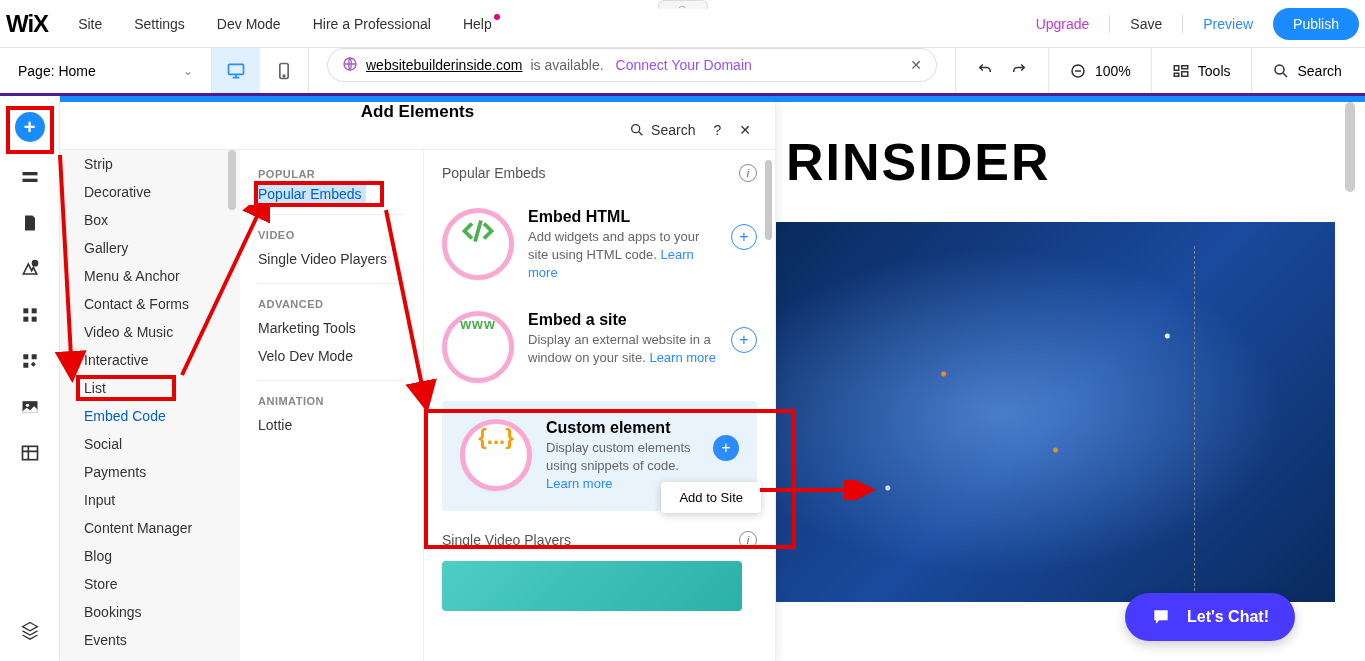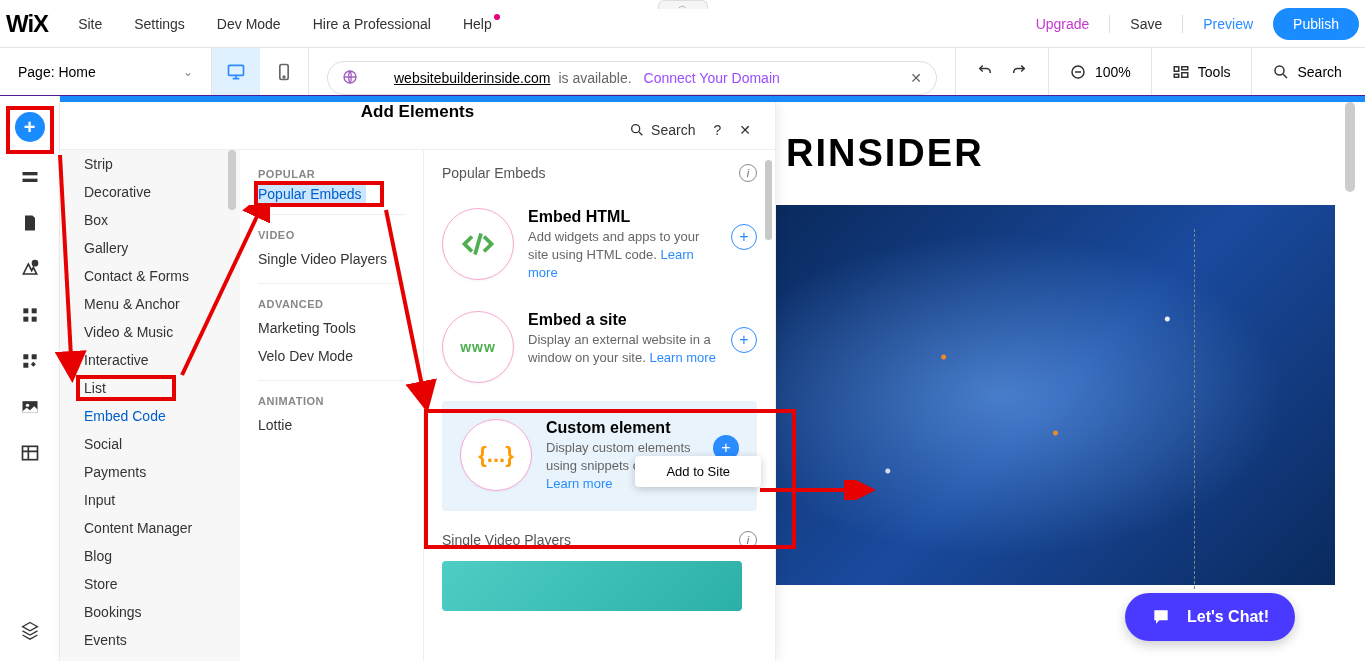--- a/index.html
+++ b/index.html
@@ -12,29 +12,29 @@
 .topmenu span { font-size: 14px; color: #333; cursor: pointer; position: relative; }
 .help-dot::after { content:''; position:absolute; top:-2px; right:-8px; width:6px; height:6px; background:#e6007e; border-radius:50%; }
 .topbar-right { margin-left: auto; display: flex; align-items: center; gap: 20px; font-size: 14px; }
 .upgrade { color: #c637d1; }
 .save { color: #333; }
 .preview { color: #2b8cff; }
 .publish { background: #1a8cff; color: #fff; padding: 8px 20px; border-radius: 20px; font-weight: 500; }
 .vsep { width:1px; height:18px; background:#ddd; }
 
 
-.secondbar { height: 48px; display: flex; align-items: flex-end; border-bottom: 1px solid #4c1d95; }
+.secondbar { height: 48px; display: flex; align-items: flex-start; border-bottom: 3px solid #4c1d95; }
 .page-sel { width: 212px; height: 100%; display: flex; align-items: center; padding: 0 18px; font-size: 14px; border-right: 1px solid #e5e5e5; }
 .page-sel .chev { margin-left: auto; font-size: 12px; color: #888; }
 .device-tabs { display: flex; height: 100%; border-right: 1px solid #e5e5e5; }
 .device-tab { width: 48px; display: flex; align-items: center; justify-content: center; }
 .device-tab.active { background: #e1f0ff; }
 .domain-pill { flex: 0 0 auto; margin-left: 18px; height: 34px; background: #fff; border: 1px solid #ddd; border-radius: 17px; display: flex; align-items: center; padding: 0 14px; font-size: 14px; gap: 8px; width: 610px; }
 .domain-pill .globe { color: #a060c0; }
-.domain-pill .dom { text-decoration: underline; margin-left: 28px; }
+.domain-pill .dom { text-decoration: underline; }
 .domain-pill .avail { color: #666; }
 .domain-pill .connect { color: #9a4dff; margin-left: 4px; }
 .domain-pill .x { margin-left: auto; color: #666; }
 .undo-redo { display: flex; gap: 16px; padding: 0 20px; border-left: 1px solid #e5e5e5; border-right: 1px solid #e5e5e5; height: 100%; align-items: center; margin-left: 18px; }
 .zoom { display:flex; align-items:center; gap:8px; padding:0 20px; border-right:1px solid #e5e5e5; height:100%; font-size:14px;}
 .tools { display:flex; align-items:center; gap:8px; padding:0 20px; border-right:1px solid #e5e5e5; height:100%; font-size:14px;}
 .topsearch { display:flex; align-items:center; gap:8px; padding:0 20px; height:100%; font-size:14px;}
 
 
 .bluestrip { position:absolute; top:96px; left:60px; right:0; height:6px; background:#1a8cff; z-index:5;}
@@ -58,40 +58,40 @@
 .col2 { width:184px; padding:14px 0; overflow-y:auto; border-right:1px solid #eee;}
 .col2 .shead { padding:4px 18px; font-size:11px; color:#888; letter-spacing:0.5px; font-weight:600;}
 .col2 .sitem { padding:6px 18px; font-size:14px; color:#333; cursor:pointer;}
 .col2 .sitem.sel { background:#cde6ff; color:#005fcc; display:inline-block; margin:2px 18px; padding:2px 4px;}
 .col2 .divider { height:1px; background:#eee; margin:10px 18px;}
 .col3 { flex:1; overflow-y:auto; position:relative; padding:14px 18px;}
 .col3 .scroll-track { position:absolute; right:3px; top:10px; width:7px; height:80px; background:#c8c8c8; border-radius:4px;}
 .col3 .chead { display:flex; align-items:center; font-size:14px; color:#555; margin-bottom:12px;}
 .col3 .chead .info { margin-left:auto; width:18px; height:18px; border:1.5px solid #888; border-radius:50%; display:flex; align-items:center; justify-content:center; font-size:11px; font-style:italic; color:#666;}
 .embed-row { display:flex; align-items:flex-start; padding:14px 0; gap:14px;}
-.embed-icon { width:72px; height:72px; border-radius:50%; background:#fff; border:1px solid #f9a8d4; display:flex; align-items:center; justify-content:center; flex-shrink:0; box-shadow:0 1px 3px rgba(0,0,0,0.05);}
+.embed-icon { width:72px; height:72px; border-radius:50%; background:#fff; border:5px solid #f9a8d4; display:flex; justify-content:center; flex-shrink:0; box-shadow:0 1px 3px rgba(0,0,0,0.05);}
 .embed-text { flex:1; }
 .embed-text h3 { font-size:16px; font-weight:600; margin-bottom:2px;}
 .embed-text p { font-size:13px; color:#666; line-height:1.4;}
 .embed-text a { color:#2b8cff; text-decoration:none; cursor:pointer;}
 .add-btn { width:26px; height:26px; border:1.5px solid #2b8cff; border-radius:50%; display:flex; align-items:center; justify-content:center; color:#2b8cff; font-size:16px; flex-shrink:0; margin-top:16px;}
 .add-btn.fill { background:#2b8cff; color:#fff; border:none;}
 
 .custom-row { background:#e9f3fb; border-radius:4px; padding:18px; margin-top:4px;}
 .custom-row .embed-icon { background:#fff; }
-.tooltip { position:absolute; top:306px; right:14px; background:#fff; padding:8px 31px; border-radius:4px; box-shadow:0 2px 8px rgba(0,0,0,0.2); font-size:13px;}
+.tooltip { position:absolute; top:332px; right:14px; background:#fff; padding:8px 18px; border-radius:4px; box-shadow:0 2px 8px rgba(0,0,0,0.2); font-size:13px;}
 .tooltip::after { content:''; position:absolute; bottom:-6px; left:50%; transform:translateX(-50%); border:6px solid transparent; border-top-color:#fff;}
 
 .video-section-head { display:flex; align-items:center; font-size:14px; color:#555; margin-top:20px; margin-bottom:12px;}
 .video-section-head .info { margin-left:auto; width:18px; height:18px; border:1.5px solid #888; border-radius:50%; display:flex; align-items:center; justify-content:center; font-size:11px; font-style:italic; color:#666;}
 .video-thumb { width:300px; height:50px; background:linear-gradient(135deg, #4ecdc4, #2bb0a8); border-radius:4px;}
 
 
 .canvas { position:absolute; top:102px; left:776px; right:30px; height:559px; background:#fff; z-index:3; overflow:hidden;}
-.canvas-title { font-size:38px; font-weight:900; letter-spacing:2px; padding:30px 10px;}
+.canvas-title { font-size:52px; font-weight:900; letter-spacing:2px; padding:30px 10px;}
 .hero-img { position:relative; width:100%; height:380px; background:
   radial-gradient(circle at 30% 40%, rgba(255,140,30,0.9) 2px, transparent 3px),
   radial-gradient(circle at 50% 60%, rgba(255,140,30,0.9) 2px, transparent 3px),
   radial-gradient(circle at 70% 30%, rgba(255,255,255,0.9) 2px, transparent 3px),
   radial-gradient(circle at 20% 70%, rgba(255,255,255,0.8) 2px, transparent 3px),
   radial-gradient(ellipse at 40% 50%, rgba(120,180,255,0.5), transparent 60%),
   linear-gradient(135deg, #0a2a5e, #1a4a9e, #0a2a5e);
 }
 .side-strip { position:absolute; right:0; top:0; width:165px; height:100%; background:#fff;}
 .section-tag { position:absolute; top:0; right:0; background:#7c4dff; color:#fff; font-size:13px; padding:4px 10px;}
@@ -268,22 +268,22 @@
     </div>
   </div>
   <div class="panel-body">
 
     <div class="col1">
       <div class="scroll-ind"></div>
       <div class="item">Strip</div>
       <div class="item">Decorative</div>
       <div class="item">Box</div>
       <div class="item">Gallery</div>
+      <div class="item">Menu &amp; Anchor</div>
       <div class="item">Contact &amp; Forms</div>
-      <div class="item">Menu &amp; Anchor</div>
       <div class="item">Video &amp; Music</div>
       <div class="item">Interactive</div>
       <div class="item">List</div>
       <div class="item" style="color:#005fcc;">Embed Code</div>
       <div class="item">Social</div>
       <div class="item">Payments</div>
       <div class="item">Input</div>
       <div class="item">Content Manager</div>
       <div class="item">Blog</div>
       <div class="item">Store</div>

